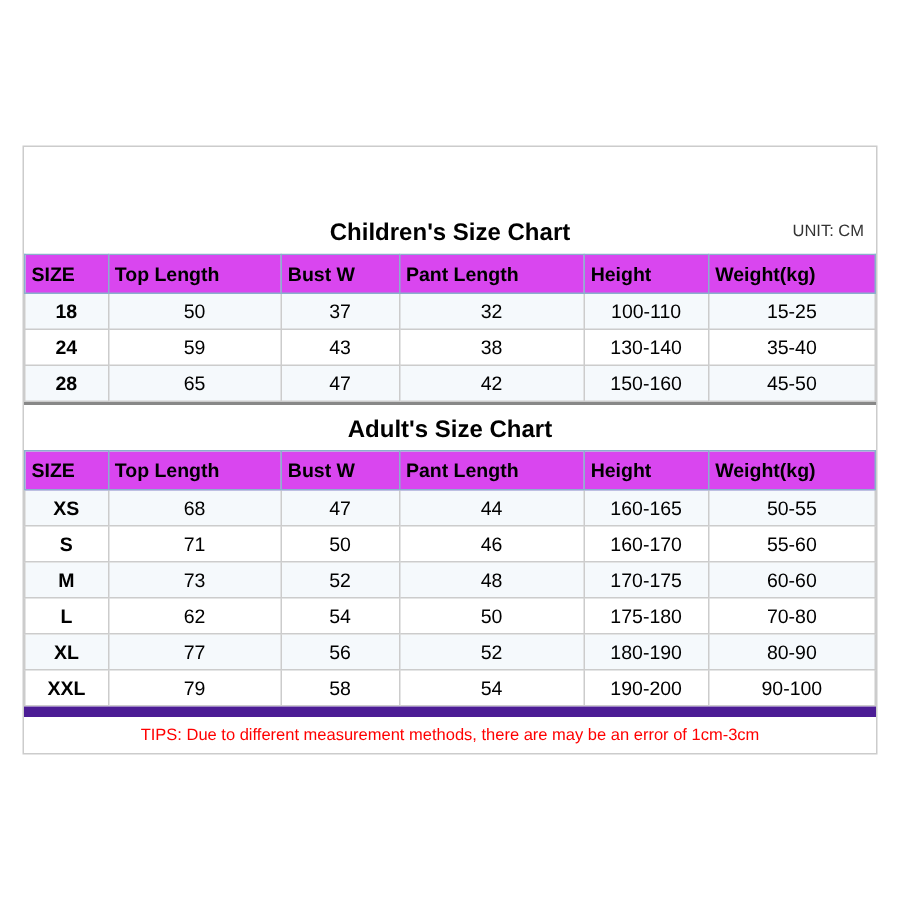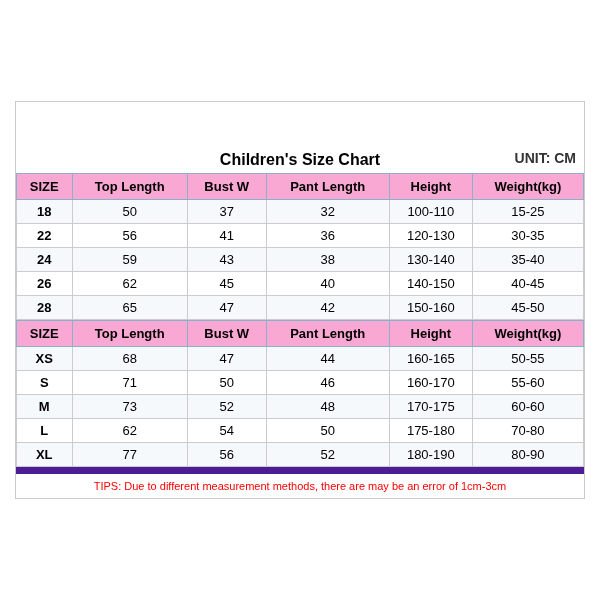--- a/index.html
+++ b/index.html
@@ -25,33 +25,33 @@
       padding: 8px 0 4px;
       background: #fff;
       position: relative;
       margin-top: 41px;
     }
     .unit-label {
       position: absolute;
       right: 8px;
       top: 50%;
       transform: translateY(-50%);
-      font-size: 14px;
-      font-weight: bold;
+      font-size: 11px;
+      font-weight: normal;
       color: #333;
     }
     table {
       width: 100%;
       border-collapse: collapse;
     }
     th {
-      background: #f9a8d4;
+      background: #d946ef;
       border: 1px solid #8ab0cc;
       padding: 5px 4px;
-      text-align: center;
+      text-align: left;
       font-weight: bold;
       font-size: 13px;
     }
     td {
       border: 1px solid #ccc;
       padding: 4px 4px;
       text-align: center;
       font-size: 13px;
     }
     tr:nth-child(odd) td {
@@ -104,54 +104,41 @@
     <tbody id="children-tbody">
         <tr>
           <td>18</td>
           <td>50</td>
           <td>37</td>
           <td>32</td>
           <td>100-110</td>
           <td>15-25</td>
         </tr>
         <tr>
-          <td>22</td>
-          <td>56</td>
-          <td>41</td>
-          <td>36</td>
-          <td>120-130</td>
-          <td>30-35</td>
-        </tr>
-        <tr>
           <td>24</td>
           <td>59</td>
           <td>43</td>
           <td>38</td>
           <td>130-140</td>
           <td>35-40</td>
         </tr>
         <tr>
-          <td>26</td>
-          <td>62</td>
-          <td>45</td>
-          <td>40</td>
-          <td>140-150</td>
-          <td>40-45</td>
-        </tr>
-        <tr>
           <td>28</td>
           <td>65</td>
           <td>47</td>
           <td>42</td>
           <td>150-160</td>
           <td>45-50</td>
         </tr>
       </tbody>
   </table>
 
+  <div class="adult-section-title">
+    <span>Adult's Size Chart</span>
+  </div>
 
   <table>
     <thead>
       <tr>
         <th>SIZE</th>
         <th>Top Length</th>
         <th>Bust W</th>
         <th>Pant Length</th>
         <th>Height</th>
         <th>Weight(kg)</th>
@@ -191,17 +178,25 @@
           <td>70-80</td>
         </tr>
         <tr>
           <td>XL</td>
           <td>77</td>
           <td>56</td>
           <td>52</td>
           <td>180-190</td>
           <td>80-90</td>
         </tr>
+        <tr>
+          <td>XXL</td>
+          <td>79</td>
+          <td>58</td>
+          <td>54</td>
+          <td>190-200</td>
+          <td>90-100</td>
+        </tr>
       </tbody>
   </table>
 
   <div class="tips">TIPS: Due to different measurement methods, there are may be an error of 1cm-3cm</div>
 </div>
 
 </body></html>

